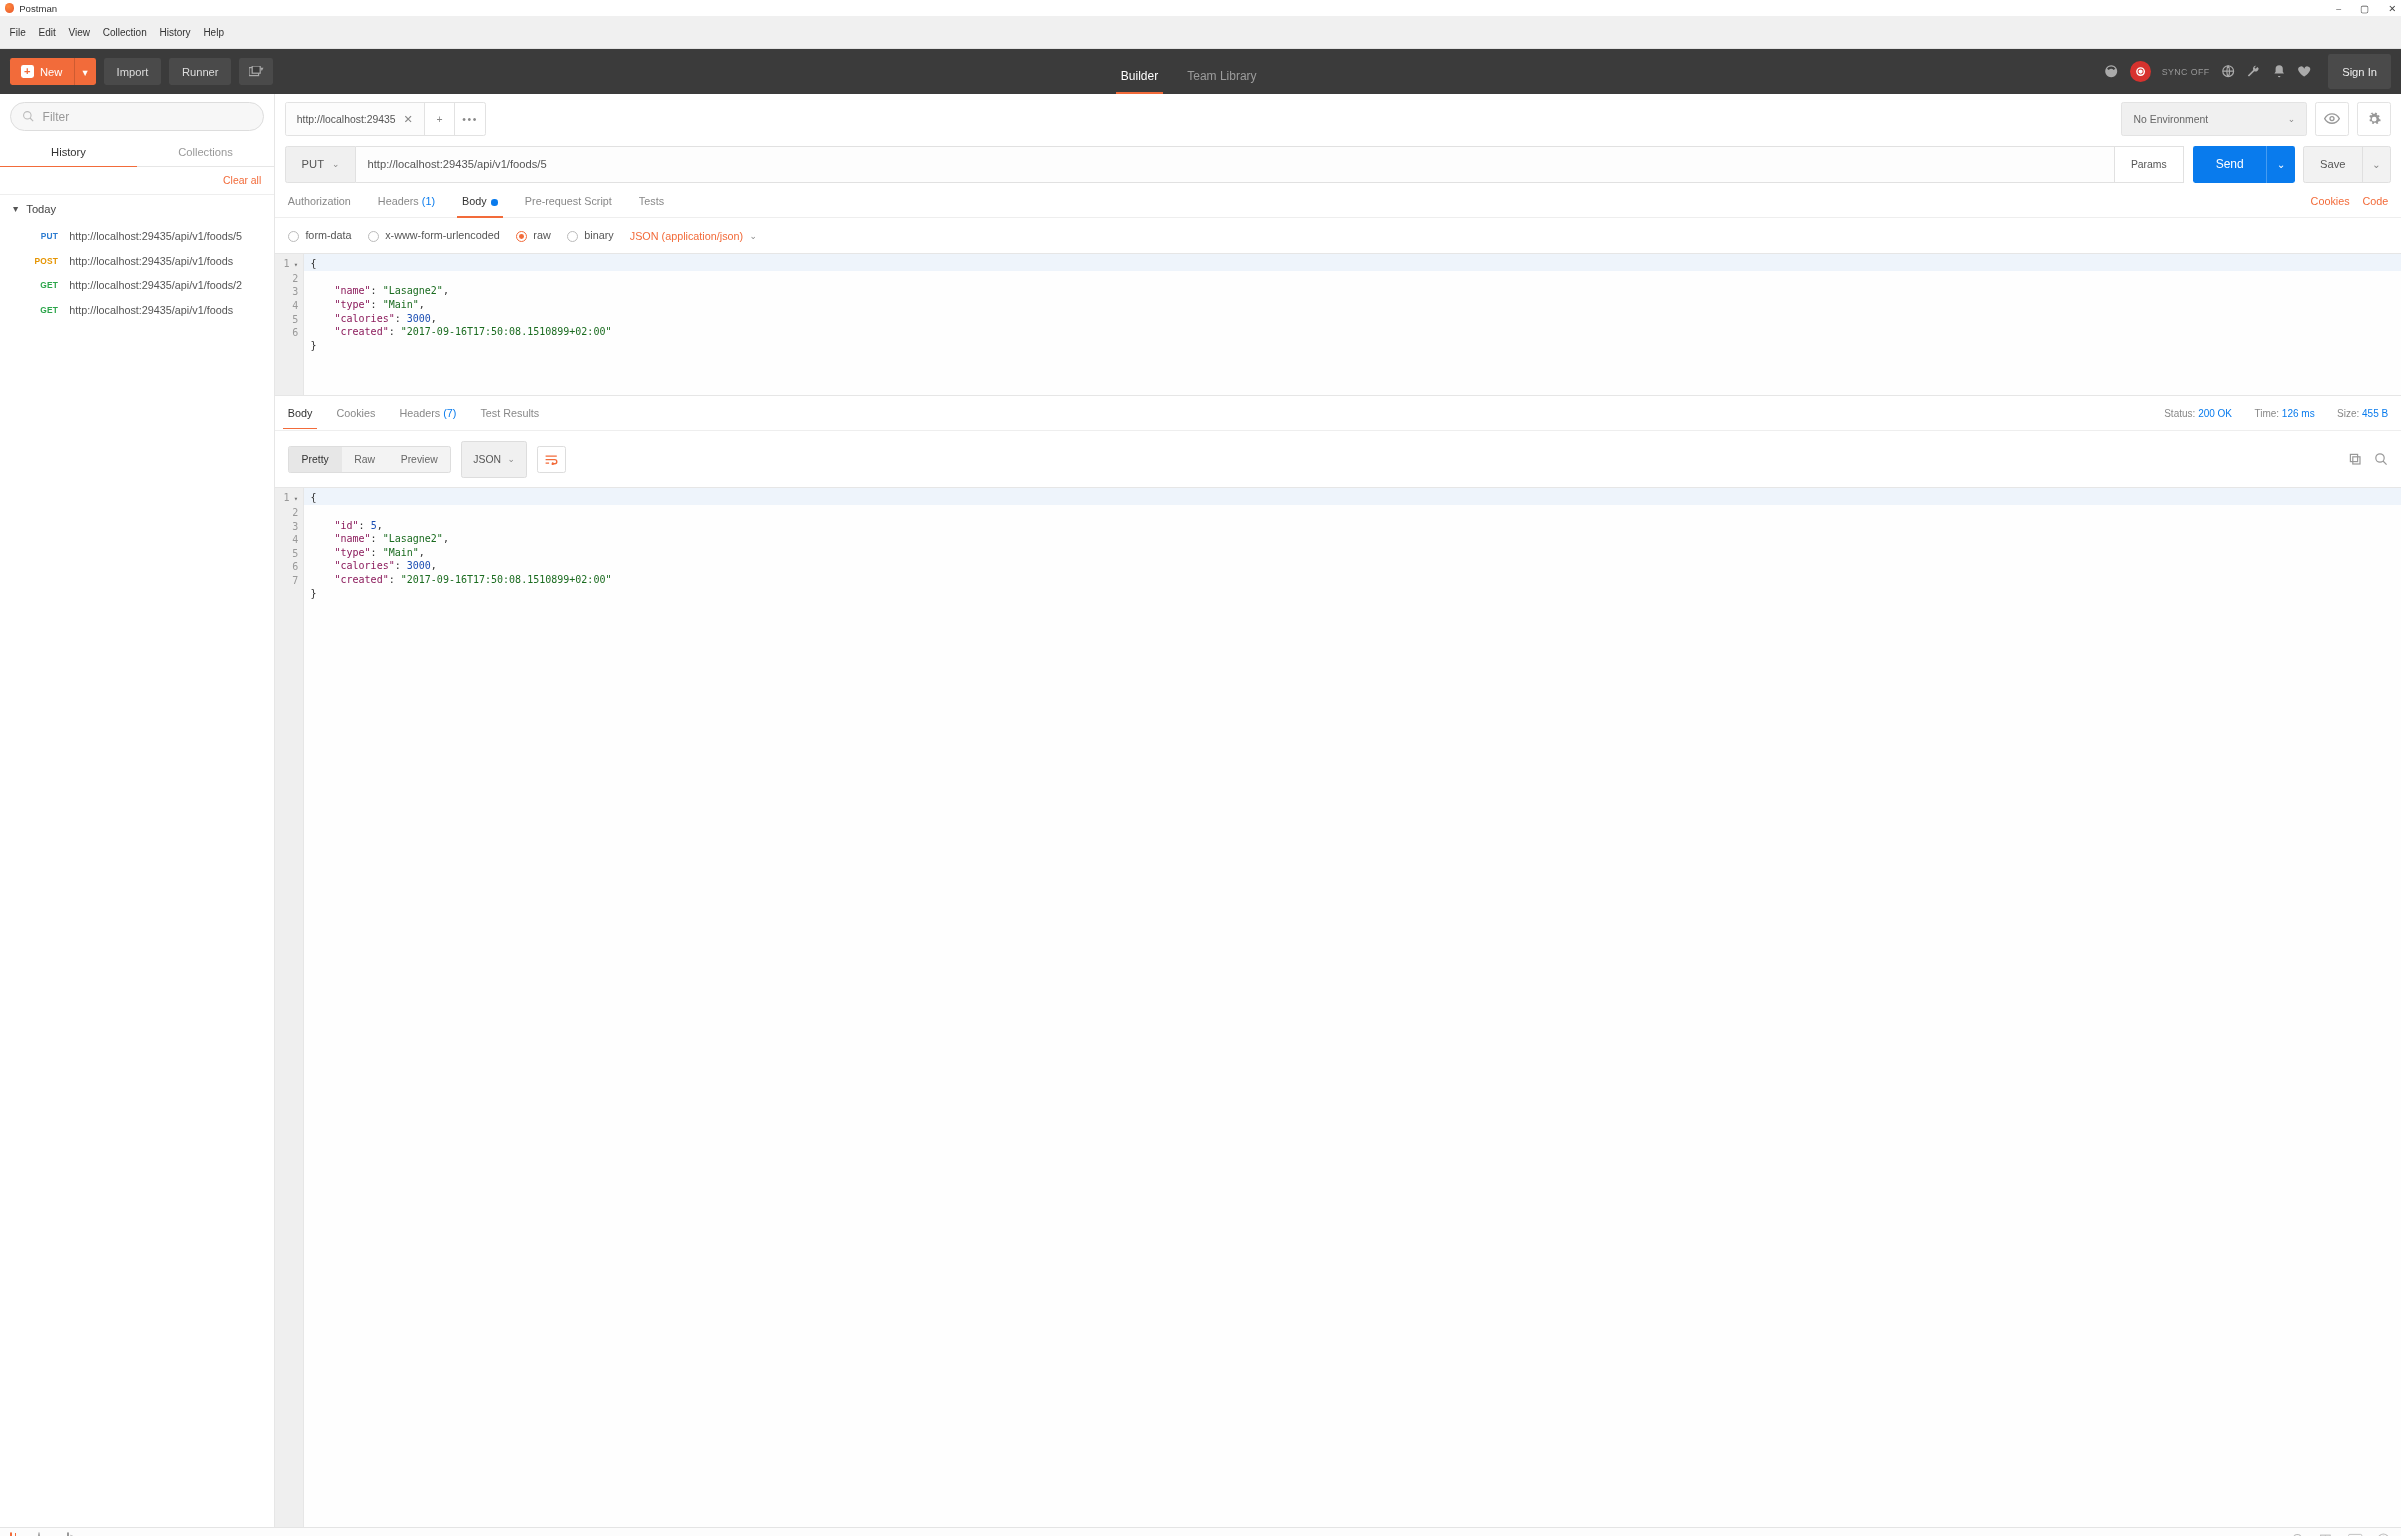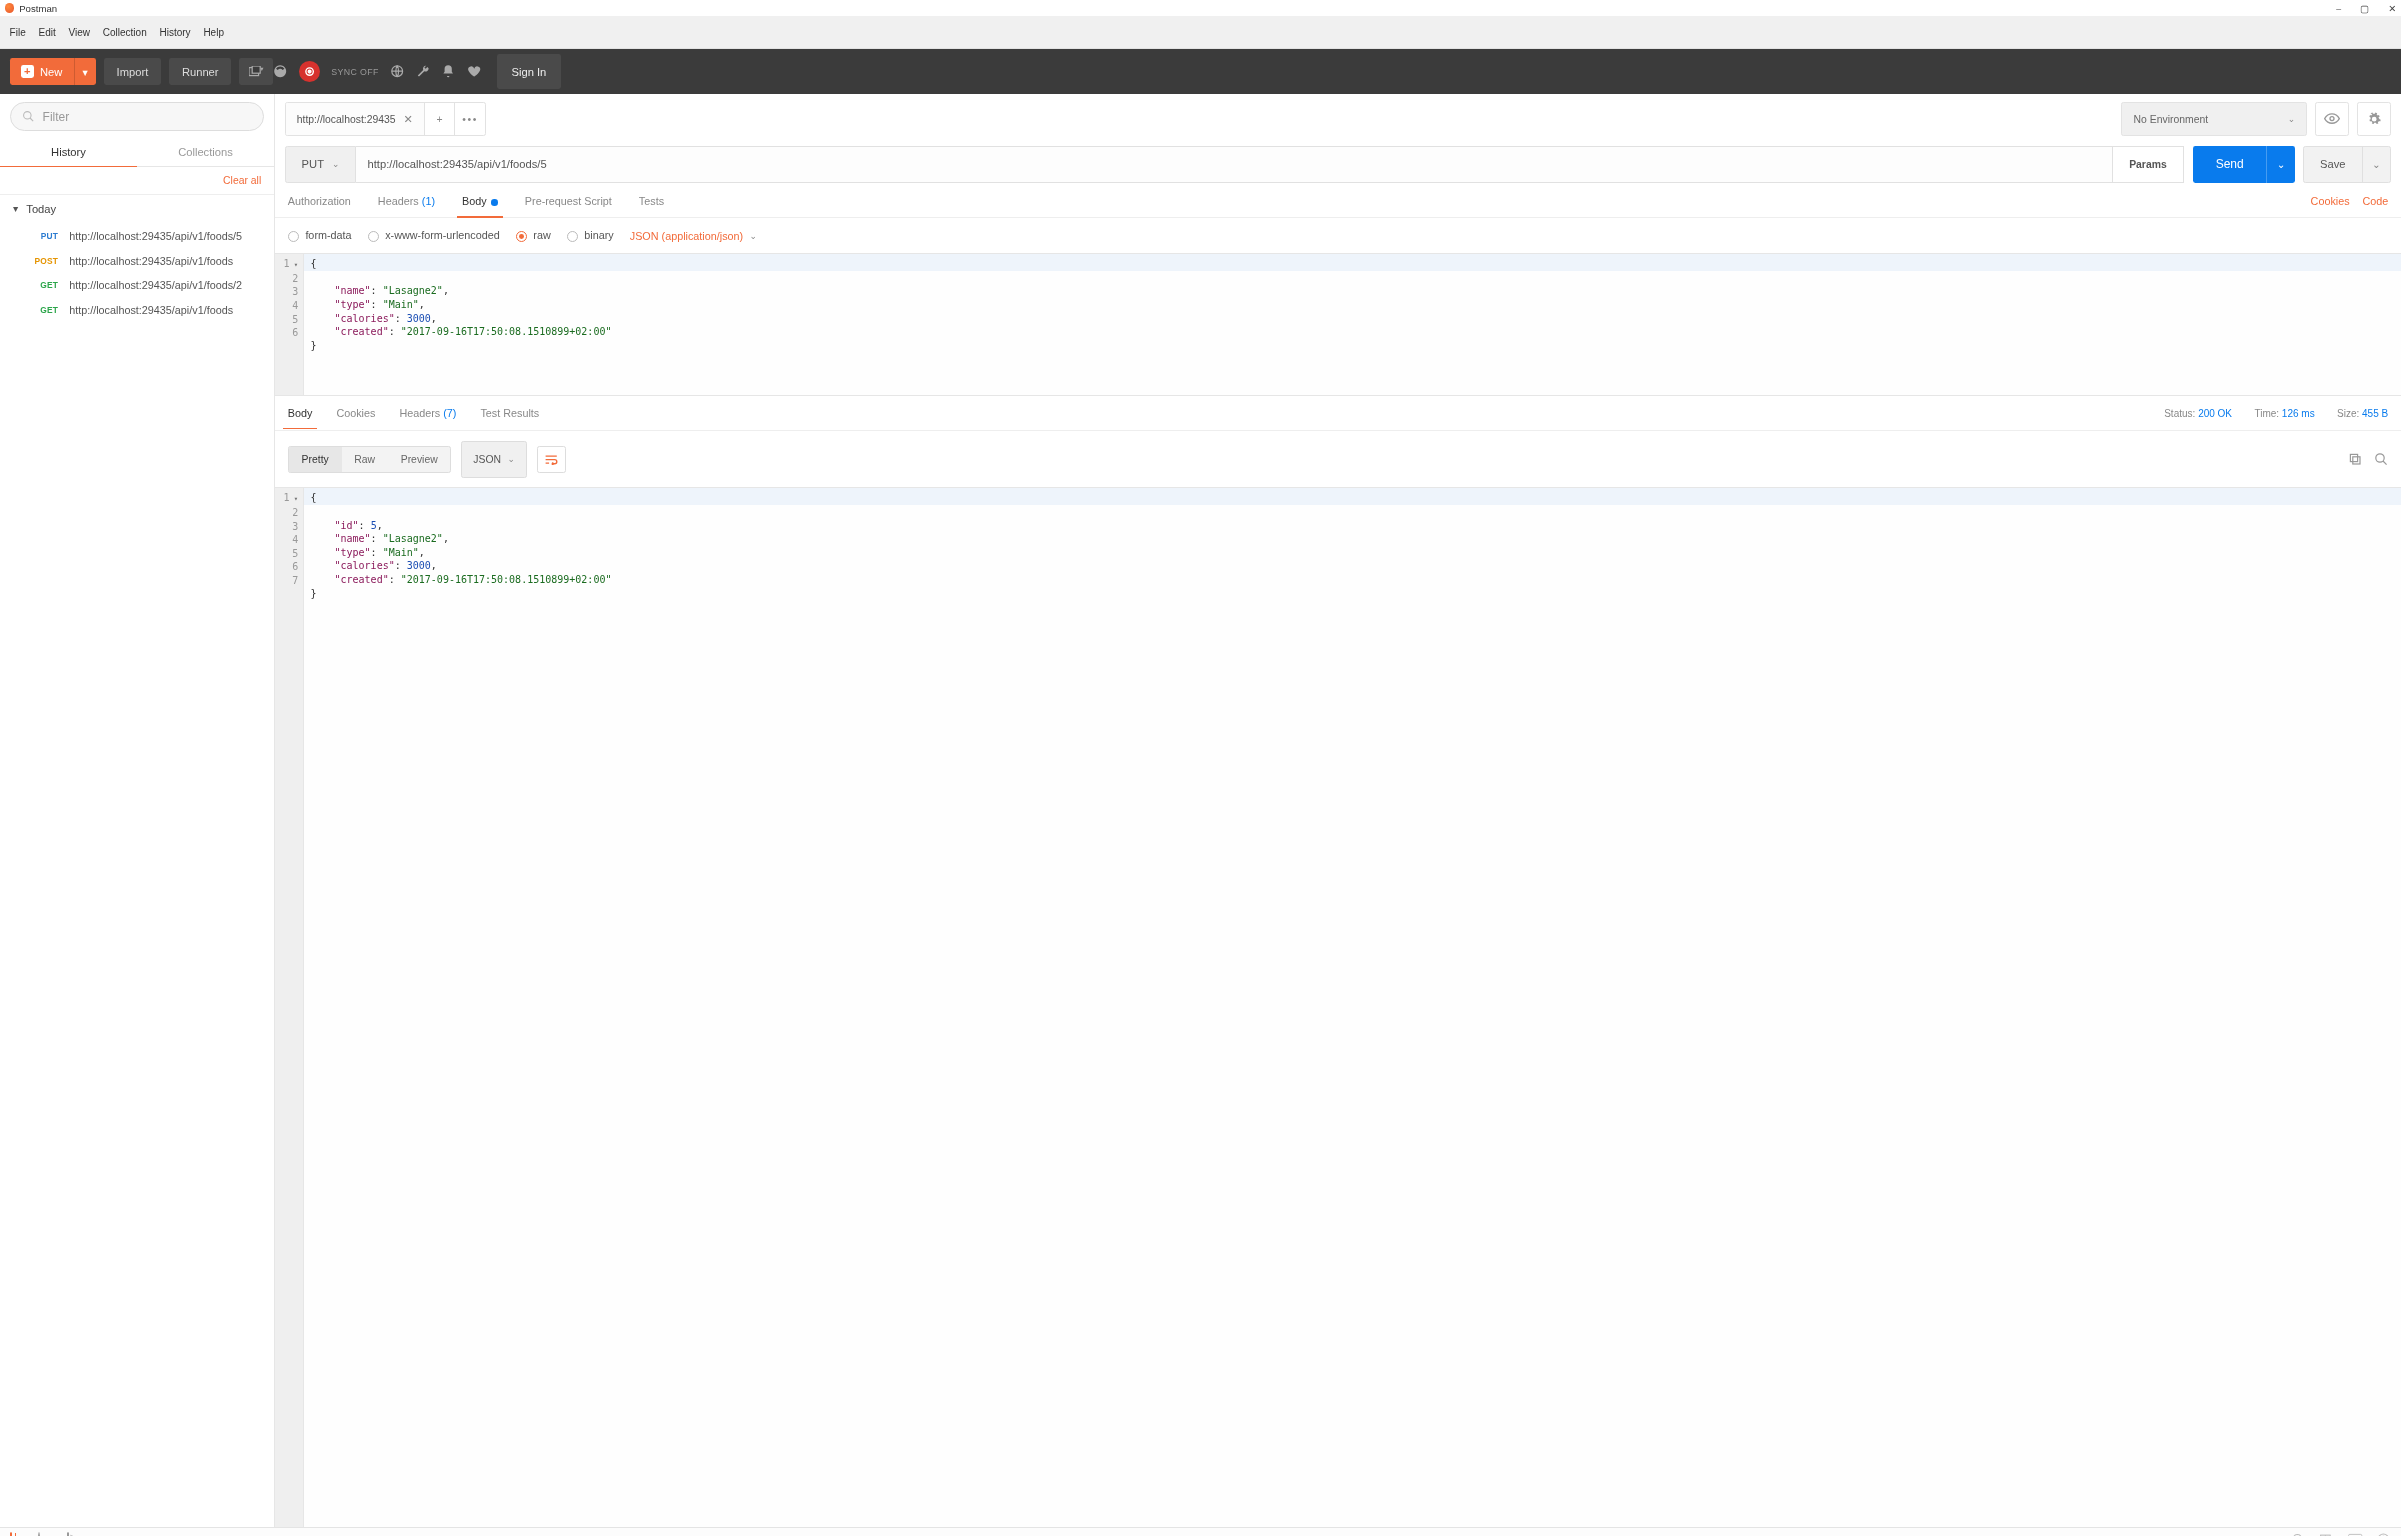--- a/index.html
+++ b/index.html
@@ -58,21 +58,21 @@
 .reqtab .x { color: #888; font-size: 11.2px; }
 .reqtabs .plus, .reqtabs .dots { width: 30px; display: flex; align-items: center; justify-content: center; color: #888; border-right: 0.8px solid #e2e2e2; }
 .reqtabs .dots { border-right: none; letter-spacing: 1.6px; }
 .envbar { margin-left: auto; display: flex; align-items: center; gap: 8px; }
 .envselect { display: flex; align-items: center; gap: 8px; background: #f0f0f0; border: 0.8px solid #e3e3e3; border-radius: 2.4px; height: 34px; padding: 0 11.2px; color: #666; width: 186px; justify-content: space-between; }
 .iconbtn { width: 34px; height: 34px; border: 0.8px solid #e3e3e3; border-radius: 2.4px; display: flex; align-items: center; justify-content: center; color: #888; background: #fff; }
 
 .reqline { display: flex; padding: 9.6px 9.6px 0 9.6px; gap: 0; }
 .methodsel { display: flex; align-items: center; gap: 8px; background: #f0f0f0; border: 0.8px solid #e1e1e1; border-radius: 2.4px 0 0 2.4px; height: 37px; padding: 0 16px; color: #555; font-size: 11.2px; }
 .urlbox { flex: 1; border: 0.8px solid #e1e1e1; border-left: none; height: 37px; display: flex; align-items: center; padding: 0 11.2px; color: #555; font-size: 11.2px; background: #fdfdfd; }
-.params { border: 0.8px solid #e1e1e1; border-left: none; height: 37px; display: flex; align-items: center; padding: 0 16px; color: #555; background: #fff; font-weight: bold; }
+.params { border: 0.8px solid #e1e1e1; border-left: none; height: 37px; display: flex; align-items: center; padding: 0 16px; color: #555; background: #fff; }
 .sendwrap { display: flex; margin-left: 9.6px; height: 37px; border-radius: 2.4px; overflow: hidden; }
 .send { background: #097bed; color: #ffffff; display: flex; align-items: center; padding: 0 22.4px; font-size: 12px; }
 .send-dd { background: #097bed; border-left: 0.8px solid rgba(255,255,255,0.25); display: flex; align-items: center; padding: 0 9.6px; color: #fff; }
 .savewrap { display: flex; margin-left: 8px; height: 37px; border: 0.8px solid #e0e0e0; border-radius: 2.4px; overflow: hidden; background: #f2f2f2; color: #555; }
 .save { display: flex; align-items: center; padding: 0 16px; font-size: 11.2px; }
 .save-dd { border-left: 0.8px solid #e0e0e0; display: flex; align-items: center; padding: 0 9.6px; color: #888; }
 
 .reqsubtabs { display: flex; align-items: center; padding: 12.8px 12.8px 0 12.8px; gap: 27px; border-bottom: 0.8px solid #eee; position: relative; }
 .reqsubtabs .st { padding-bottom: 9.6px; color: #888; font-size: 10.8px; position: relative; }
 .reqsubtabs .st.active { color: #333; }
@@ -164,20 +164,24 @@
       <span>Runner</span>
     </div>
   <div class="btn-iconbox">
     <svg width="14.4" height="11.2" viewBox="0 0 18 14" style="font-size:13px">
         <rect x="0" y="2" width="12" height="10" fill="none" stroke="#aaa" stroke-width="1.5"></rect>
         <rect x="4" y="0" width="10" height="9" fill="#3b3b3b" stroke="#aaa" stroke-width="1.5"></rect>
         <text x="14" y="6" font-size="8" fill="#aaa">▾</text>
       </svg>
   </div>
 
+  <div class="center">
+    <div class="tab active"><span>Builder</span></div>
+    <div class="tab"><span>Team Library</span></div>
+  </div>
 
   <div class="right">
     <span class="tool-icon">
         <svg width="14.4" height="14.4" viewBox="0 0 24 24" fill="#aaa">
           <path d="M12 2a10 10 0 1 0 .001 0zM12 4a8 8 0 0 1 7 4l-3 2a5 5 0 0 0-8 0L5 8a8 8 0 0 1 7-4z"></path>
         </svg>
       </span>
     <span class="sync-badge">
         <svg width="11.2" height="11.2" viewBox="0 0 24 24" fill="none" stroke="#fff" stroke-width="3">
           <circle cx="12" cy="12" r="8"></circle>

